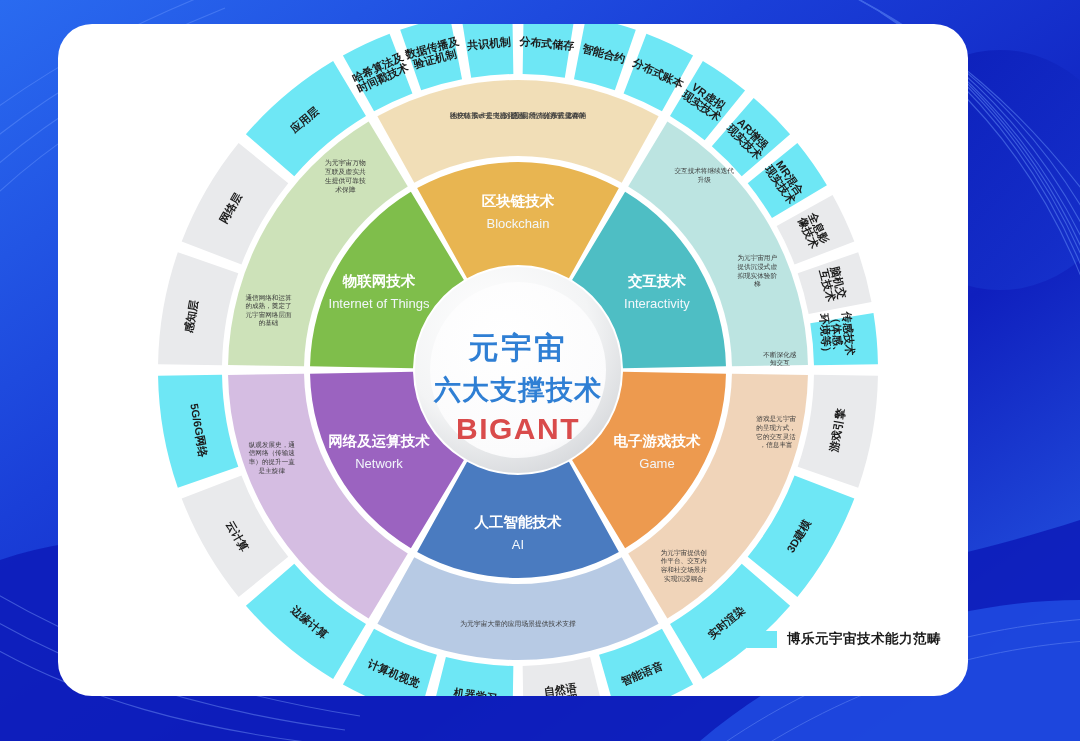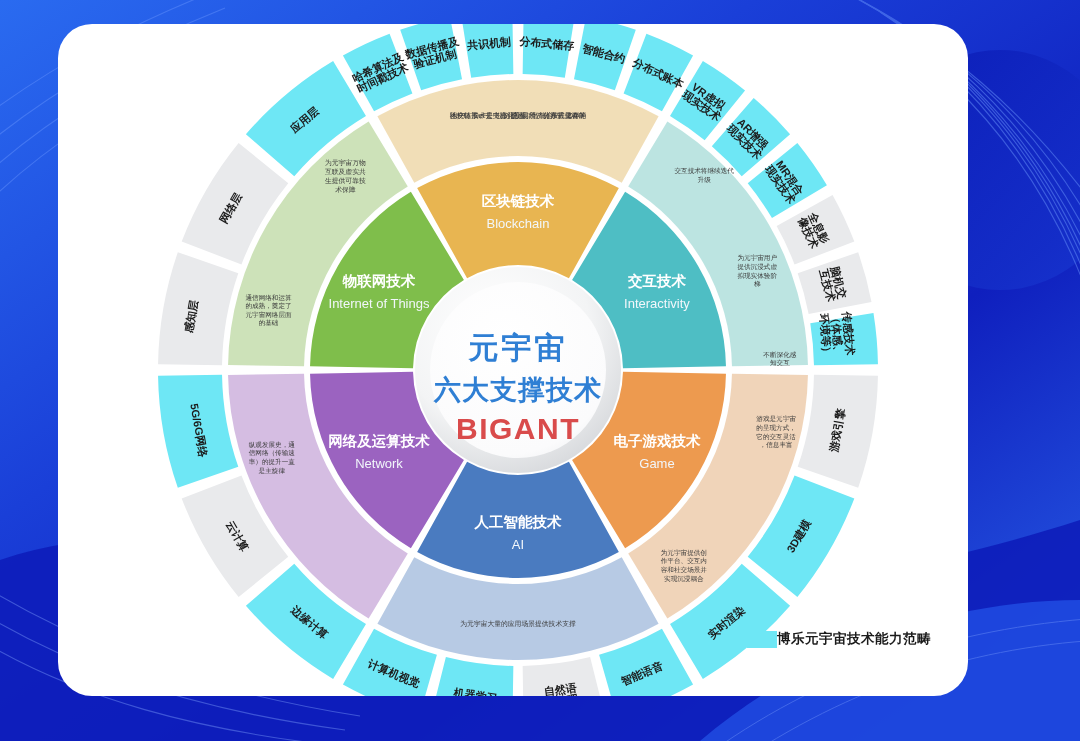--- a/index.html
+++ b/index.html
@@ -9,21 +9,21 @@
     background:#1a46e0;
   }
   #stage{position:relative;width:1080px;height:741px;}
   .bg{position:absolute;inset:0;}
   .card{
     position:absolute;left:58px;top:24px;width:910px;height:672px;
     background:#ffffff;border-radius:34px;
   }
   #wheel{position:absolute;left:58px;top:24px;}
   .legend{
-    position:absolute;left:747px;top:630px;display:flex;align-items:center;gap:0;
+    position:absolute;left:747px;top:630px;display:flex;align-items:center;gap:10px;
   }
   .legend .sw{width:30px;height:17px;background:#6ee7f5;display:block;}
   .legend .lb{font-size:13.5px;font-weight:bold;color:#1b1b1b;letter-spacing:.5px;}
 </style>
 </head>
 <body>
 
 <div id="stage">
 
   <svg class="bg" viewBox="0 0 1080 741" width="1080" height="741">

